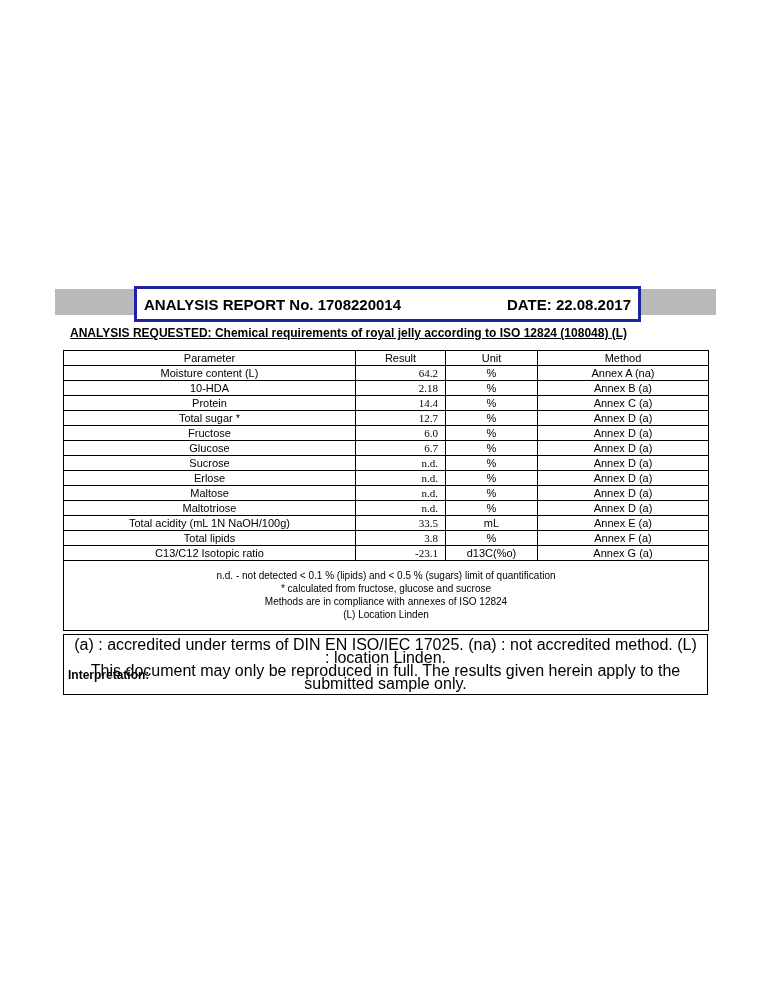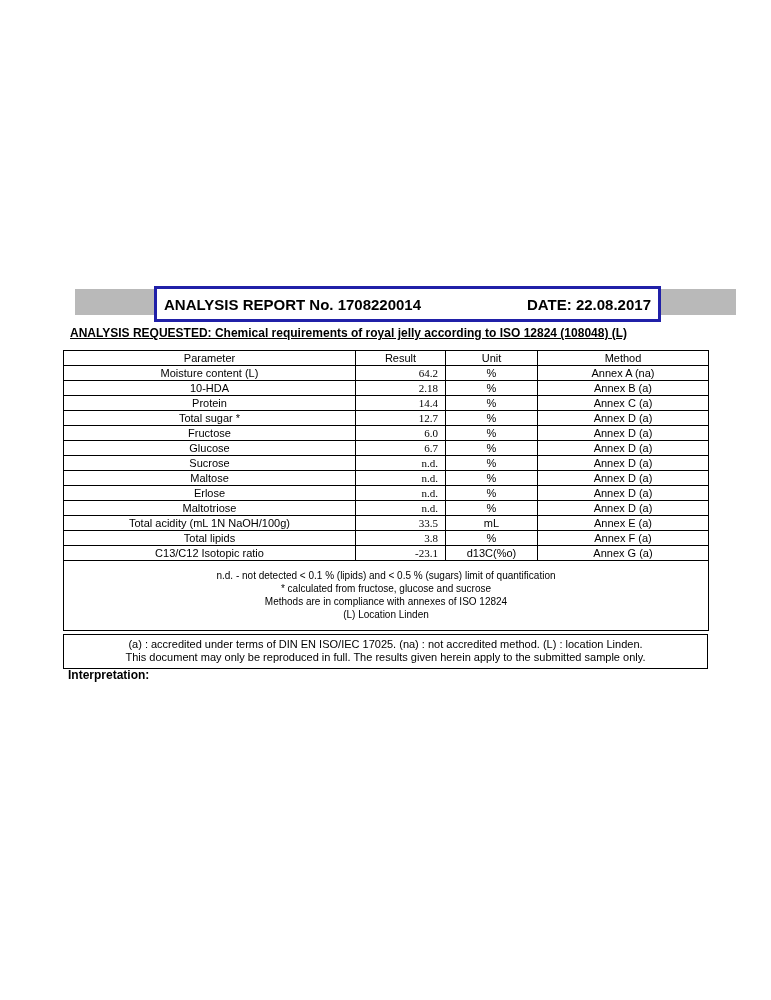--- a/index.html
+++ b/index.html
@@ -15,21 +15,21 @@
   }
 
   .content {
     position: absolute;
     left: 55px;
     top: 286px;
     width: 661px;
   }
 
   
-  .header-band { position: relative; height: 36px; margin-left: 20px; }
+  .header-band { position: relative; height: 36px; }
   .gray-bar {
     position: absolute;
     left: 0; top: 3px;
     width: 661px; height: 26px;
     background: #b9b9b9;
   }
   .title-box {
     position: absolute;
     left: 79px; top: 0;
     width: 507px; height: 36px;
@@ -82,21 +82,21 @@
     line-height: 13px;
   }
 
   
   .footer-box {
     position: absolute;
     left: 8px; top: 348px;
     width: 645px;
     border: 1px solid #000;
     text-align: center;
-    font-size: 11px;
+    font-size: 16px;
     line-height: 13px;
     padding: 3px 6px 4px 6px;
   }
 
   
   .interpretation {
     position: absolute;
     left: 13px; top: 382px;
     width: 650px;
   }
@@ -178,27 +178,27 @@
           <td>%</td>
           <td>Annex D (a)</td>
         </tr>
         <tr>
           <td>Sucrose</td>
           <td class="result">n.d.</td>
           <td>%</td>
           <td>Annex D (a)</td>
         </tr>
         <tr>
+          <td>Erlose</td>
+          <td class="result">n.d.</td>
+          <td>%</td>
+          <td>Annex D (a)</td>
+        </tr>
+        <tr>
           <td>Maltose</td>
-          <td class="result">n.d.</td>
-          <td>%</td>
-          <td>Annex D (a)</td>
-        </tr>
-        <tr>
-          <td>Erlose</td>
           <td class="result">n.d.</td>
           <td>%</td>
           <td>Annex D (a)</td>
         </tr>
         <tr>
           <td>Maltotriose</td>
           <td class="result">n.d.</td>
           <td>%</td>
           <td>Annex D (a)</td>
         </tr>

